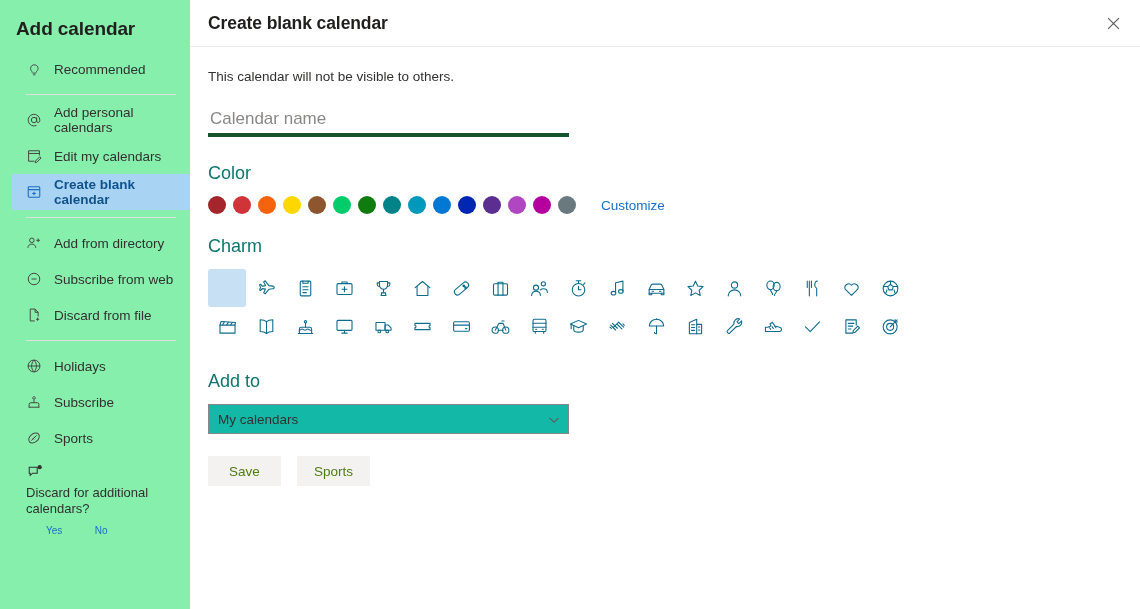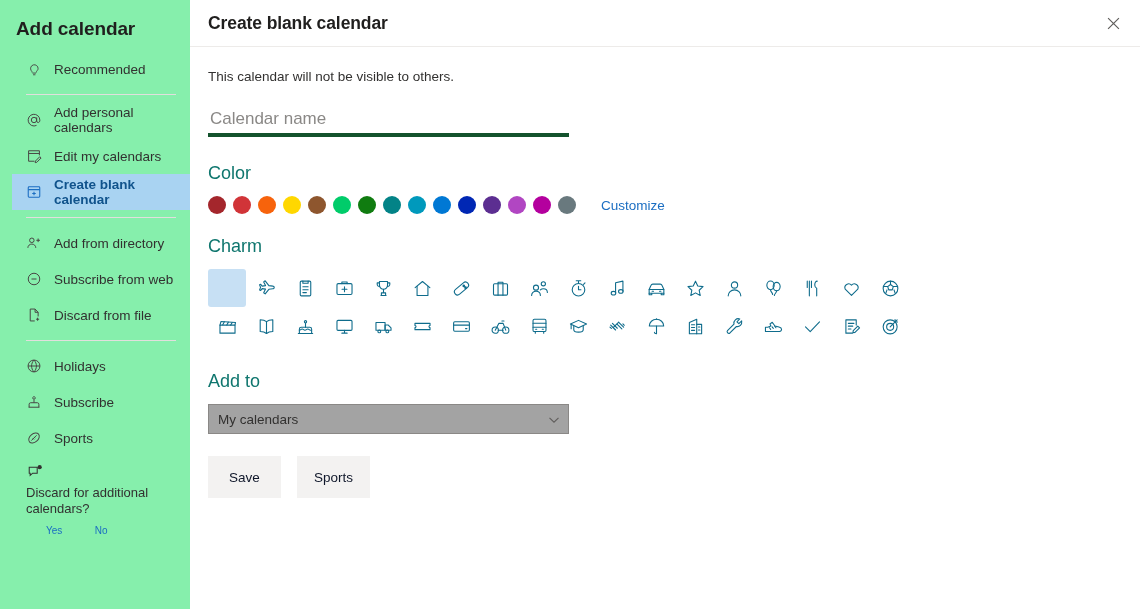--- a/index.html
+++ b/index.html
@@ -113,39 +113,39 @@
     color: #0f6c8c; background: transparent; border: 0; padding: 0;
   }
   .charm-cell.selected { background: #c7e0f4; }
   .charm-cell svg { display: block; }
 
   
   #addto-section { margin-bottom: 22px; }
   #addto-select-wrap { position: relative; width: 361px; }
   #addto-select {
     width: 361px; height: 30px;
-    border: 1px solid #8a8886; background: #a3a3a3;
+    border: 1px solid #8a8886; background: #14b8a6;
     font-family: "Liberation Sans", sans-serif;
     font-size: 13.5px; color: #323130;
     padding: 0 30px 0 9px;
     appearance: none; -webkit-appearance: none;
     cursor: pointer; outline: none;
   }
   #addto-chevron {
     position: absolute; right: 9px; top: 8px;
     pointer-events: none; color: #605e5c;
   }
 
   
   #btn-row { display: flex; }
   .flat-btn {
-    min-width: 73px; height: 42px;
+    min-width: 73px; height: 30px;
     border: none; background: #f3f2f1;
     font-family: "Liberation Sans", sans-serif;
-    font-size: 13.5px; color: #0f172a;
+    font-size: 13.5px; color: #4d7c0f;
     margin-right: 16px; cursor: default;
     padding: 0 16px;
   }
 </style>
 </head>
 <body>
 
 <div id="app">
 
   <div id="sidebar">

